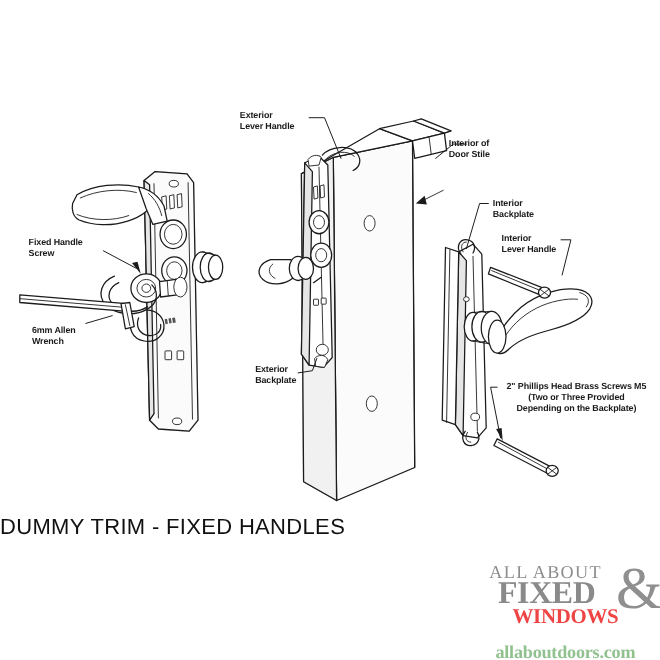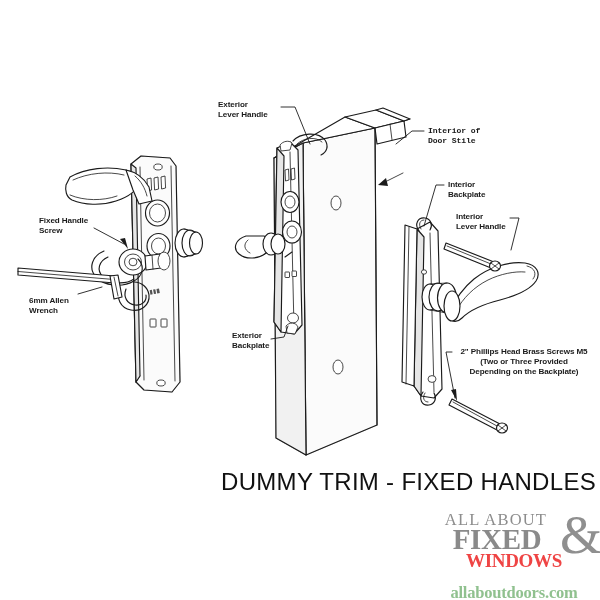--- a/index.html
+++ b/index.html
@@ -43,23 +43,23 @@
     white-space: pre-line;
     letter-spacing: -0.1px;
   }
   .callout.ctr { text-align: center; }
 
   #title-caption {
     position: absolute;
     left: 0;
     top: 468px;
     width: 596px;
-    text-align: right;
+    text-align: left;
     font-family: "Liberation Sans", sans-serif;
-    font-size: 24px;
+    font-size: 20px;
     font-weight: 500;
     letter-spacing: 0.3px;
     color: #111111;
     white-space: pre;
   }
 
   #brand-logo {
     position: absolute;
     left: 424px;
     top: 512px;
@@ -344,33 +344,33 @@
 
       <path class="leader" d="M444 185 L436 185 L424 226"></path>
 
       <path class="leader" d="M510 218 L519 218 L511 250"></path>
 
       <path class="leader" d="M452 352 L446 352 L455 398"></path>
       <path class="fillk" d="M451 390 L457 401 L456 389 Z"></path>
     </g>
   </svg>
 
-  <div class="callout" style="left:39px; top:216px;">Fixed Handle
+  <div class="callout" style="left:26px; top:216px;">Fixed Handle
 Screw</div>
 
   <div class="callout" style="left:29px; top:283px;margin-top:13px;">6mm Allen
 Wrench</div>
 
   <div class="callout" style="left:218px; top:100px;">Exterior
 Lever Handle</div>
 
   <div class="callout" style="left:232px; top:331px;">Exterior
 Backplate</div>
 
-  <div class="callout" style="left:428px; top:126px;font-family:Liberation Mono, monospace;">Interior of
+  <div class="callout" style="left:408px; top:126px;">Interior of
 Door Stile</div>
 
   <div class="callout" style="left:448px; top:180px;">Interior
 Backplate</div>
 
   <div class="callout" style="left:456px; top:212px;">Interior
 Lever Handle</div>
 
   <div class="callout ctr" style="left:453px; top:347px; width:142px; text-align:center;">2" Phillips Head Brass Screws M5
 (Two or Three Provided

